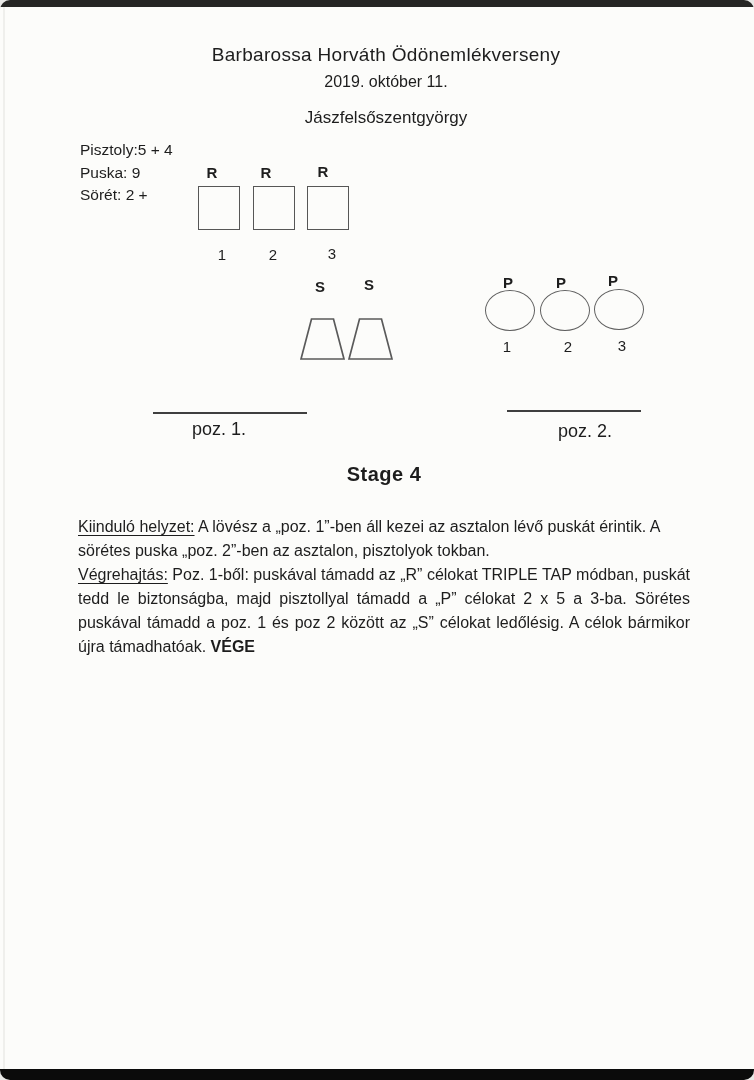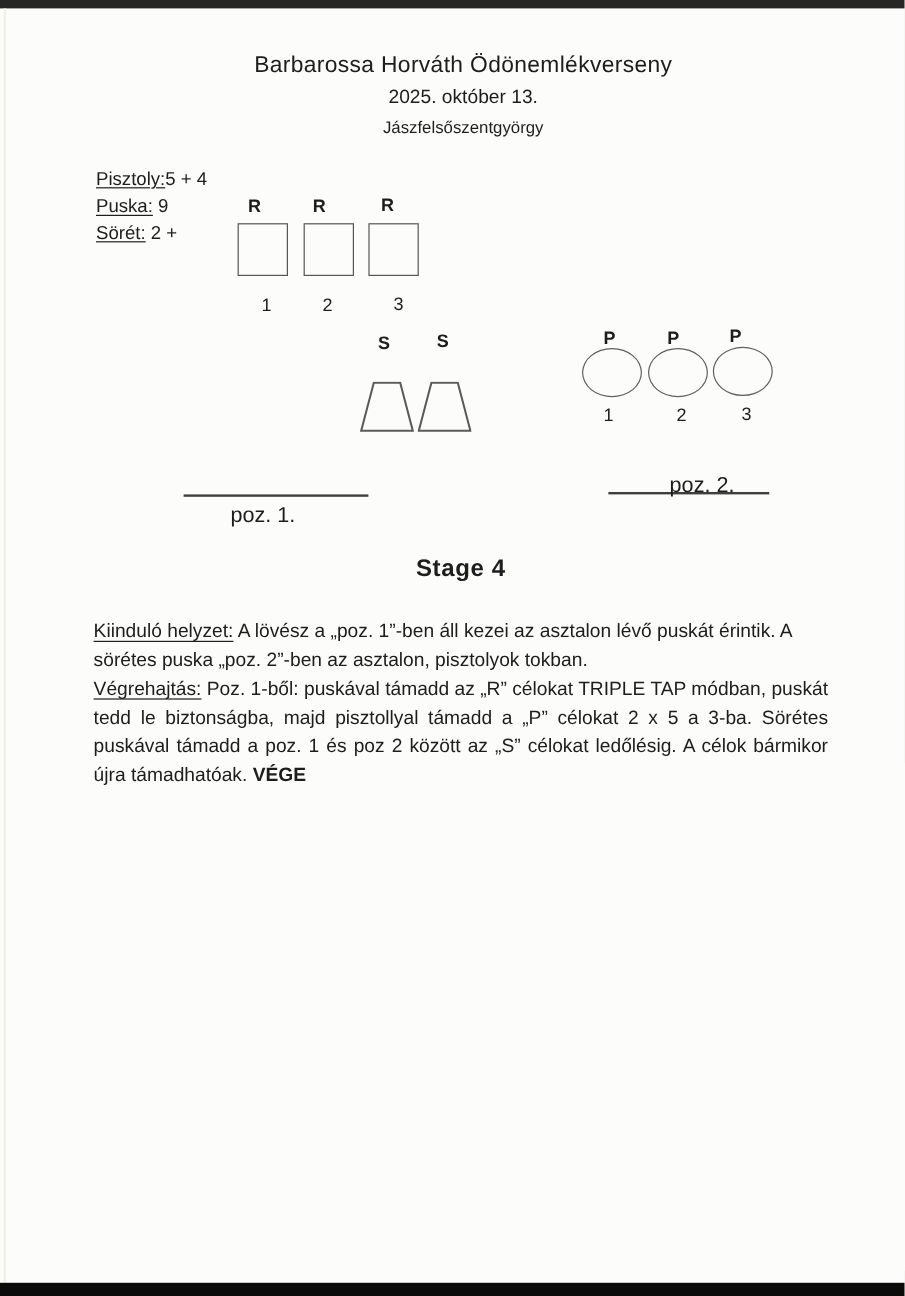--- a/index.html
+++ b/index.html
@@ -4,35 +4,36 @@
 <style>
   html, body { margin: 0; padding: 0; background: #e9e9e7; }
   .page {
     position: relative;
     width: 754px;
     height: 1080px;
     background: #fcfcfa;
     overflow: hidden;
     font-family: "Liberation Sans", sans-serif;
     color: #1d1d1d;
+    border-radius: 10px;
   }
   .scan-bar { position: absolute; left: 0; right: 0; }
   .scan-bar.top { top: 0; height: 7px; background: #262624; }
   .scan-bar.bottom { bottom: 0; height: 11px; background: #0b0b0b; }
   .scan-edge { position: absolute; left: 3px; top: 7px; bottom: 11px; width: 2px; background: #efefec; }
 
   
   .doc-header { position: absolute; left: 0; top: 44px; width: 754px; text-align: center; padding-left: 18px; box-sizing: border-box; }
   .doc-title { font-size: 19px; letter-spacing: 0.3px; }
   .doc-date { font-size: 16px; margin-top: 7px; }
-  .doc-location { font-size: 14px; margin-top: 7px; }
+  .doc-location { font-size: 17px; margin-top: 17px; }
 
   
   .equipment { position: absolute; left: 80px; top: 139px; font-size: 15.5px; line-height: 22.5px; }
-  .eq-label { text-decoration: underline; text-underline-offset: 2px; }
+  .eq-label { text-underline-offset: 2px; }
 
   
   .dlabel { position: absolute; transform: translateX(-50%); font-size: 15px; font-weight: bold; }
   .dnum   { position: absolute; transform: translateX(-50%); font-size: 15px; }
   .sq { position: absolute; width: 42px; height: 44px; border: 1.6px solid #565656; box-sizing: border-box; background: transparent; }
   .ellipse { position: absolute; width: 50px; height: 41px; border: 1.6px solid #606060; border-radius: 50%; box-sizing: border-box; }
   .trap { position: absolute; }
   .poz-line { position: absolute; height: 2px; background: #3f3f3f; }
   .poz-label { position: absolute; font-size: 18px; }
 
@@ -46,21 +47,21 @@
 </style>
 </head>
 <body>
 
 <div class="page">
   <div class="scan-bar top"></div>
   <div class="scan-edge"></div>
 
   <div class="doc-header">
     <div class="doc-title">Barbarossa Horváth Ödönemlékverseny</div>
-    <div class="doc-date">2025. október 13.</div>
+    <div class="doc-date">2019. október 11.</div>
     <div class="doc-location">Jászfelsőszentgyörgy</div>
   </div>
 
   <div class="equipment">
     <div><span class="eq-label">Pisztoly:</span><span>5 + 4</span></div>
     <div><span class="eq-label">Puska:</span><span> 9</span></div>
     <div><span class="eq-label">Sörét:</span><span> 2 +</span></div>
   </div>
 
   <span class="dlabel" style="left:212px;top:164px">R</span>
@@ -88,21 +89,21 @@
   <div class="ellipse" style="left:485px;top:290px"></div>
   <div class="ellipse" style="left:540px;top:290px"></div>
   <div class="ellipse" style="left:594px;top:289px"></div>
   <span class="dnum" style="left:507px;top:338px">1</span>
   <span class="dnum" style="left:568px;top:338px">2</span>
   <span class="dnum" style="left:622px;top:337px">3</span>
 
   <div class="poz-line" style="left:153px;top:412px;width:154px"></div>
   <span class="poz-label" style="left:192px;top:419px">poz. 1.</span>
   <div class="poz-line" style="left:507px;top:410px;width:134px"></div>
-  <span class="poz-label" style="left:558px;top:394px">poz. 2.</span>
+  <span class="poz-label" style="left:558px;top:421px">poz. 2.</span>
 
   <div class="stage-title">Stage 4</div>
 
   <div class="briefing">
     <p><span class="blabel">Kiinduló helyzet:</span><span> A lövész a „poz. 1”-ben áll kezei az asztalon lévő puskát érintik. A sörétes puska „poz. 2”-ben az asztalon, pisztolyok tokban.</span></p>
     <p class="exec"><span class="blabel">Végrehajtás:</span><span> Poz. 1-ből: puskával támadd az „R” célokat TRIPLE TAP módban, puskát tedd le biztonságba, majd pisztollyal támadd a „P” célokat 2 x 5 a 3-ba. Sörétes puskával támadd a poz. 1 és poz 2 között az „S” célokat ledőlésig. A célok bármikor újra támadhatóak. </span><span class="bold">VÉGE</span></p>
   </div>
 
   <div class="scan-bar bottom"></div>
 </div>

